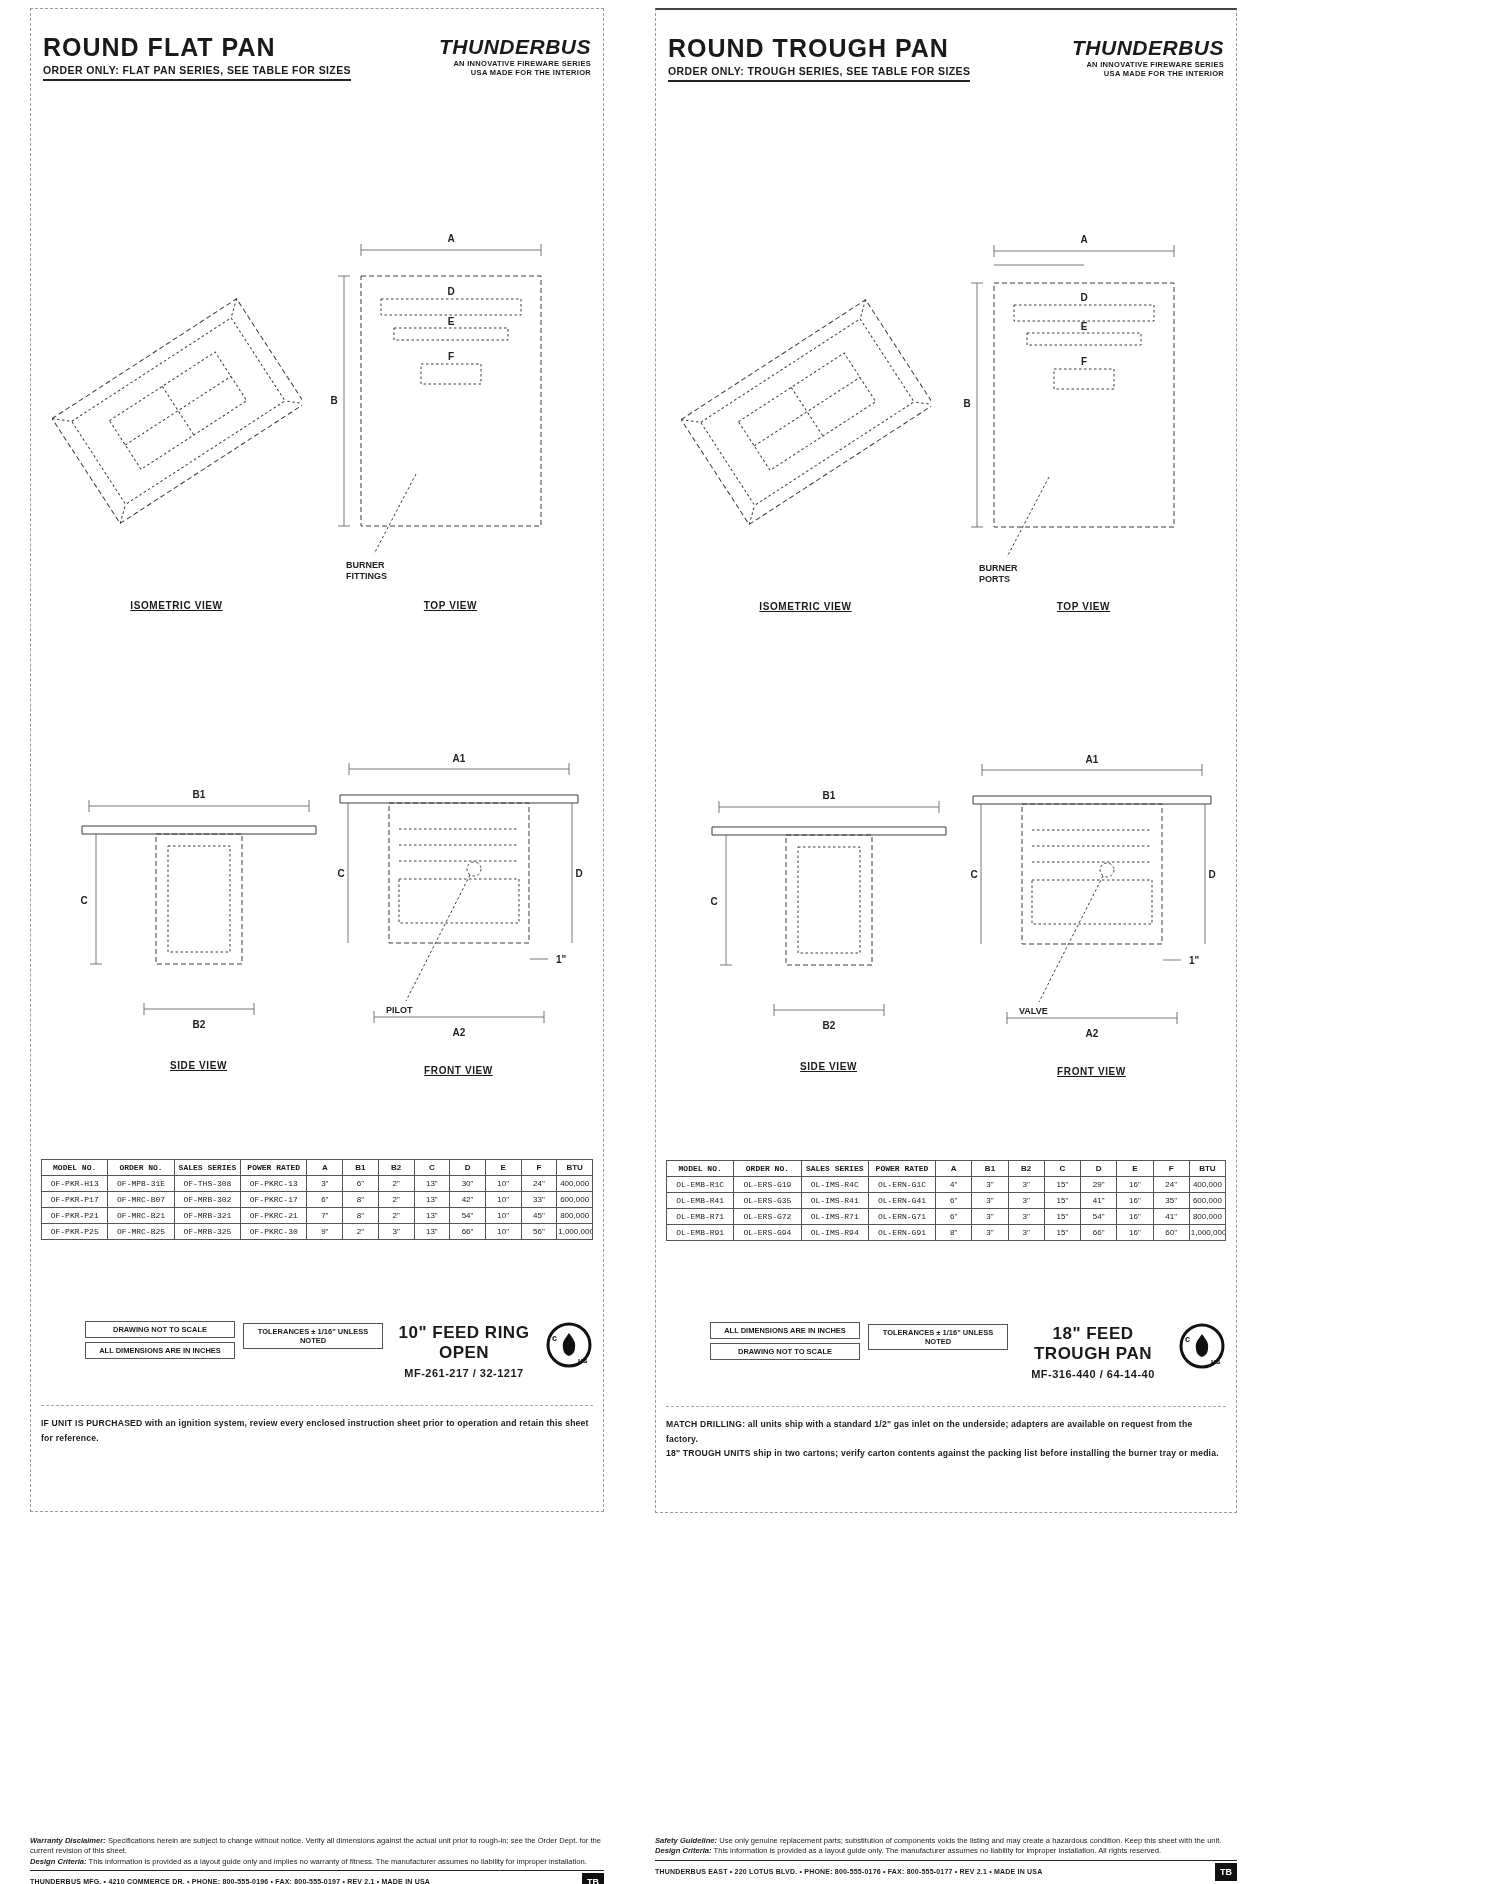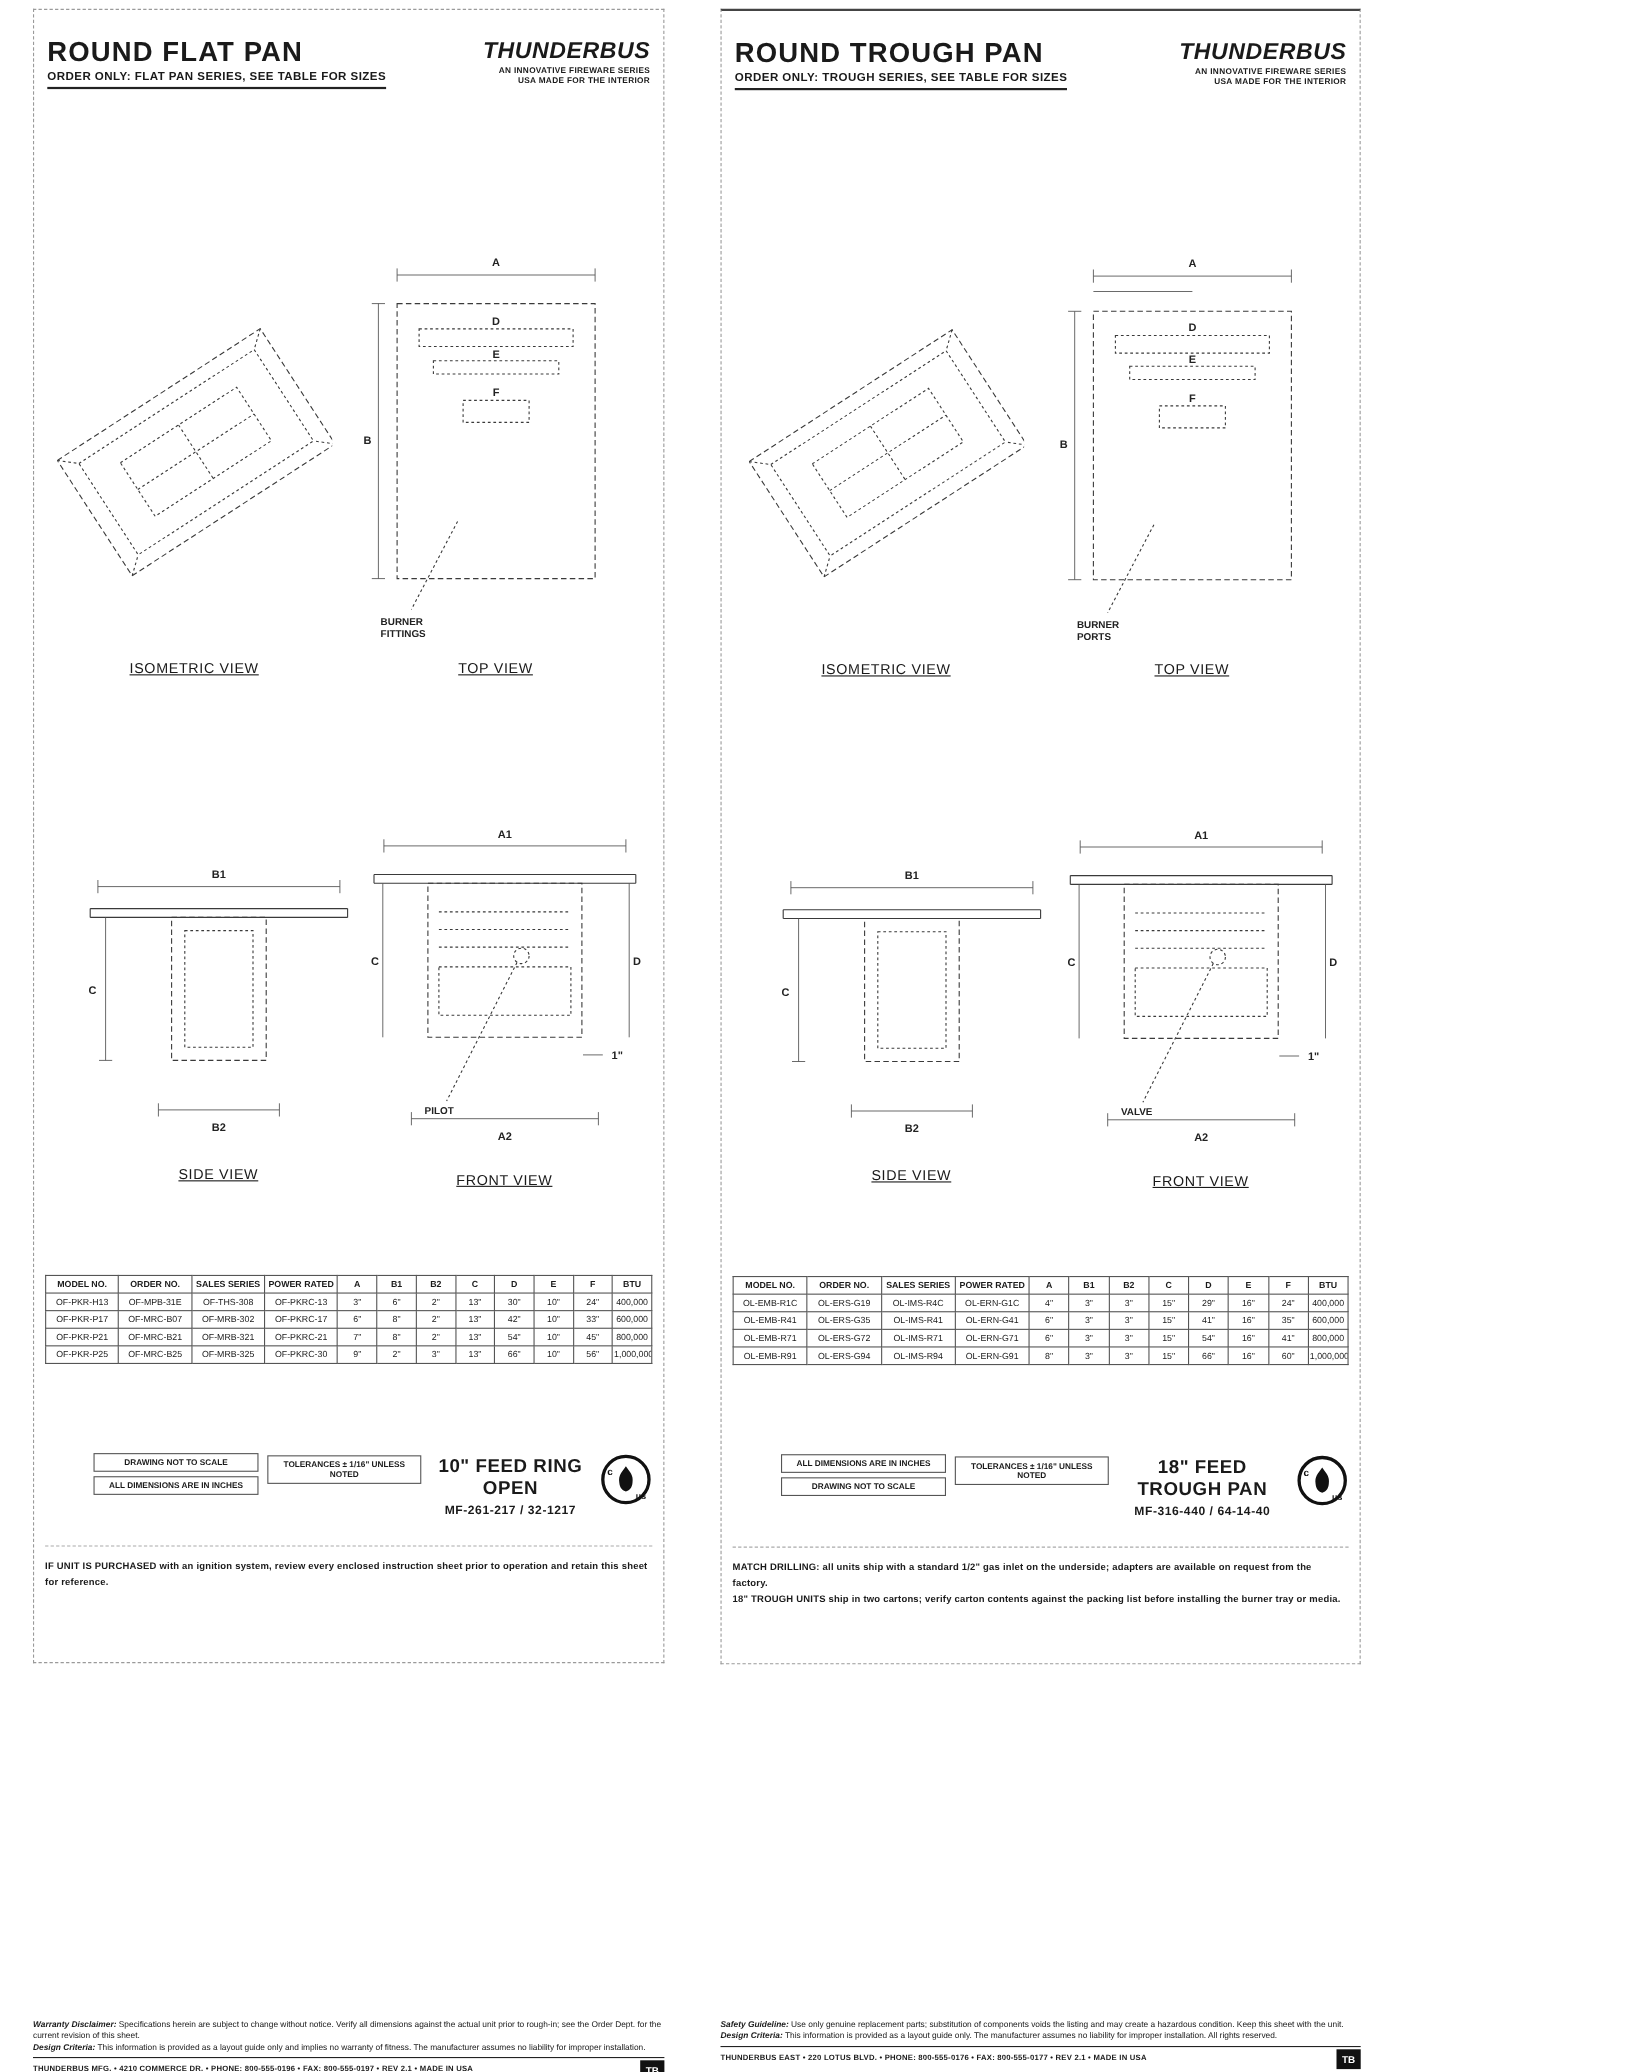--- a/index.html
+++ b/index.html
@@ -12,33 +12,33 @@
   .hdr{position:absolute;top:26px;left:12px;right:12px;display:flex;justify-content:space-between;align-items:flex-start;}
   .hdr-titles{max-width:58%;}
   .hdr-title{font-size:25px;font-weight:bold;letter-spacing:1px;line-height:1.02;text-transform:uppercase;}
   .hdr-sub{font-size:10.5px;font-weight:bold;letter-spacing:.4px;margin-top:3px;border-bottom:2px solid #222;padding-bottom:3px;text-transform:uppercase;}
   .logo-blk{text-align:right;}
   .logo-name{font-size:21px;font-weight:bold;font-style:italic;letter-spacing:.5px;}
   .logo-tag{font-size:7.5px;font-weight:bold;letter-spacing:.3px;line-height:1.25;}
   
   .view{position:absolute;text-align:center;}
   .view svg{display:block;margin:0 auto;}
-  .view-label{display:inline-block;margin-top:6px;font-size:13px;font-weight:normal;letter-spacing:.6px;text-decoration:underline;}
+  .view-label{display:inline-block;margin-top:6px;font-size:10px;font-weight:bold;letter-spacing:.6px;text-decoration:underline;}
   .drw{stroke:#3a3a3a;fill:none;stroke-width:1;}
   .dash1{stroke-dasharray:5 3;}
   .dash2{stroke-dasharray:2.5 2.5;}
   .diml{stroke:#555;stroke-width:.8;}
   text.dim{font:bold 10px "Liberation Sans",sans-serif;fill:#222;stroke:none;}
   text.callout{font:bold 9px "Liberation Sans",sans-serif;fill:#222;stroke:none;}
   
   .spec-table-wrap{position:absolute;left:10px;right:10px;top:1150px;}
   table.spec{width:100%;border-collapse:collapse;table-layout:fixed;}
   table.spec th,table.spec td{border:1px solid #555;font-size:8px;text-align:center;padding:3px 1px;overflow:hidden;white-space:nowrap;}
   table.spec th{font-weight:bold;background:#fff;}
-  table.spec th:nth-child(-n+4),table.spec td:nth-child(-n+4){width:11.5%;}
+  table.spec th:nth-child(-n+4),table.spec td:nth-child(-n+4){width:11.5%;font-family:Liberation Mono, monospace;}
   
   .notes{position:absolute;left:10px;right:10px;top:1312px;}
   .notes-top{display:flex;align-items:flex-start;gap:8px;}
   .note-boxes{display:flex;flex-direction:column;gap:4px;width:150px;padding-left:44px;}
   .note-box{border:1px solid #555;font-size:7.5px;font-weight:bold;padding:3px 4px;text-align:center;}
   .note-box.mid{width:130px;margin-top:2px;}
   .product-blk{flex:1;text-align:center;padding-top:2px;}
   .product-title{font-size:17px;font-weight:bold;letter-spacing:.5px;}
   .product-part{font-size:11px;font-weight:bold;margin-top:4px;letter-spacing:.5px;}
   .cert{width:48px;flex:0 0 48px;}

